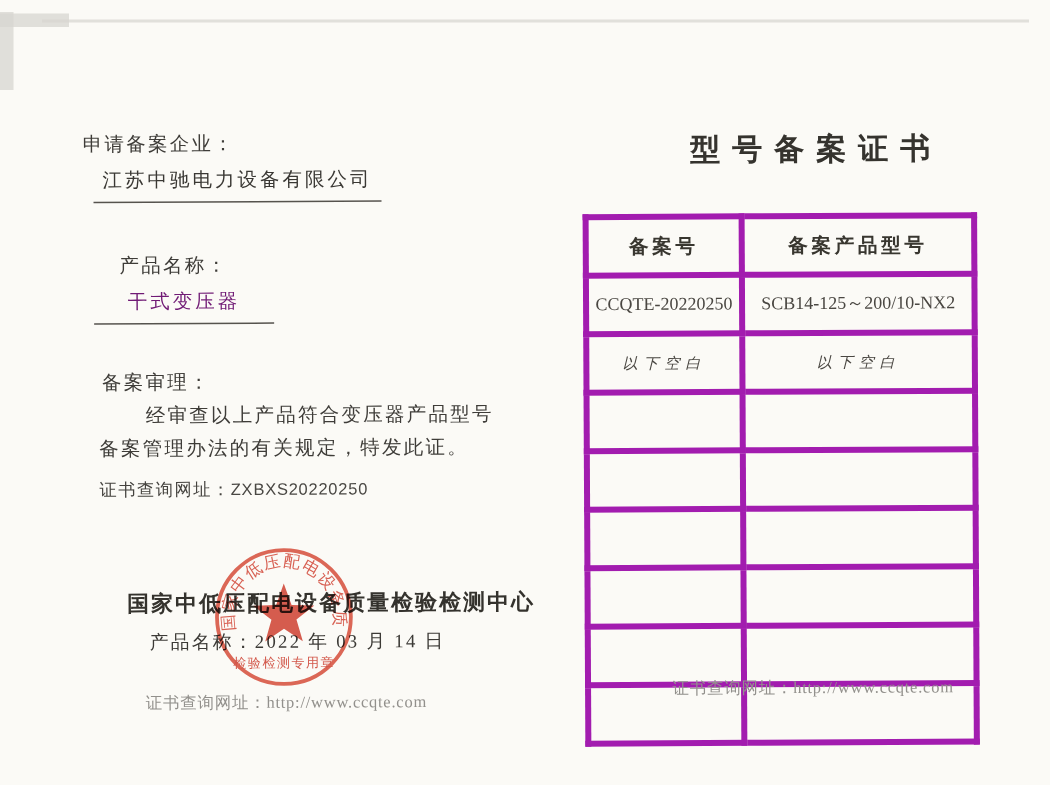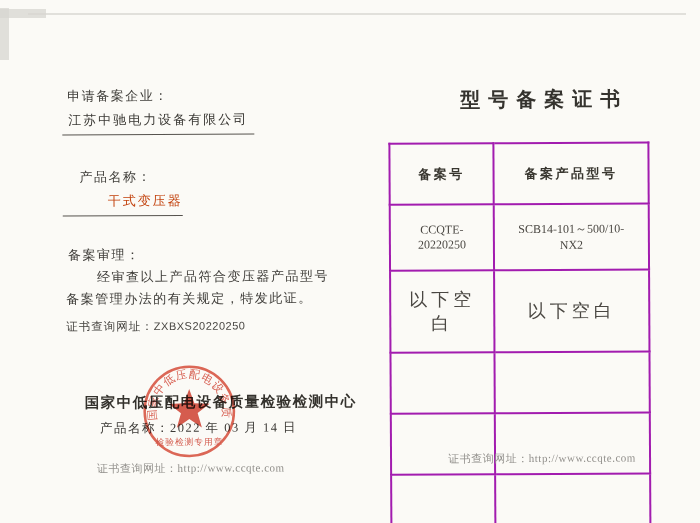--- a/index.html
+++ b/index.html
@@ -14,54 +14,54 @@
     transform:rotate(-0.3deg);transform-origin:350px 260px;}
   .abs{position:absolute;}
 
   
   .scan-line-top{left:28px;top:13px;width:658px;height:1.5px;background:#c8c5bf;opacity:.5;}
   .scan-corner-v{left:0;top:8px;width:9px;height:52px;background:#d7d5d0;opacity:.75;}
   .scan-corner-h{left:0;top:9px;width:46px;height:9px;background:#d7d5d0;opacity:.75;}
 
   
   .field-label{font-size:13px;letter-spacing:1.5px;color:#3e3c38;}
-  .lbl-applicant{left:68px;top:86px;}
+  .lbl-applicant{left:56px;top:86px;}
   .val-applicant{left:63px;top:110px;width:192px;text-align:center;
     border-bottom:1px solid #56534e;padding-bottom:5px;
     font-size:13px;letter-spacing:2px;color:#3a3834;}
   .lbl-product{left:68px;top:167px;margin-left:12px;}
-  .val-product{left:63px;top:191px;width:120px;text-align:right;
+  .val-product{left:63px;top:191px;width:120px;text-align:center;
     border-bottom:1px solid #56534e;padding-bottom:5px;
-    font-size:13px;letter-spacing:2px;color:#c2410c;}
+    font-size:13px;letter-spacing:2px;color:#701a75;}
   .lbl-review{left:68px;top:245px;}
   .review-line1{left:97px;top:267px;font-size:13px;letter-spacing:1.5px;color:#3e3c38;}
   .review-line2{left:66px;top:289px;font-size:13px;letter-spacing:1.5px;color:#3e3c38;}
   .report-line{left:66px;top:318px;font-size:11.5px;letter-spacing:1px;color:#45433f;}
   .report-line .report-no{font-family:Liberation Sans, sans-serif;
     font-size:11px;letter-spacing:.5px;color:#4a4844;}
   .authority{left:84px;top:392px;font-size:14.5px;font-weight:bold;
     letter-spacing:1.5px;color:#34322d;}
   .issue-date{left:99px;top:419px;font-size:12.5px;letter-spacing:1.5px;color:#3c3a36;}
   .url-line{font-size:11px;letter-spacing:.5px;color:#92908c;}
   .url-left{left:96px;top:460px;}
   .url-right{left:421px;top:452px;width:240px;text-align:center;}
 
   
   .cert-title{left:420px;top:87px;width:250px;text-align:center;
     font-size:20px;font-weight:bold;letter-spacing:8px;color:#35332e;}
   table.filing{position:absolute;left:389px;top:143px;width:259px;height:245px;
     border-collapse:collapse;table-layout:fixed;}
   table.filing th,table.filing td{
-    border:2px solid #a21caf;text-align:center;vertical-align:middle;
-    padding:16px;overflow:hidden;}
+    border:4px solid #a21caf;text-align:center;vertical-align:middle;
+    padding:4px;overflow:hidden;}
   table.filing th{font-size:13px;font-weight:bold;letter-spacing:2.5px;color:#38362f;height:27px;}
   table.filing td{font-size:12px;color:#4a4742;height:27px;}
   .col-no{width:104px;}
   .col-model{width:155px;}
-  tr.row-blank td{letter-spacing:4px;font-size:18px;}
+  tr.row-blank td{letter-spacing:4px;font-size:10px;font-style:italic;}
 
   
   .stamp{left:140px;top:362px;width:97px;height:97px;
     opacity:.87;mix-blend-mode:multiply;z-index:5;}
 </style>
 </head>
 <body>
 
 <div class="page">
 
@@ -116,21 +116,21 @@
         </colgroup>
       <thead>
         <tr>
           <th>备案号</th>
           <th>备案产品型号</th>
         </tr>
       </thead>
       <tbody>
         <tr>
           <td>CCQTE-20220250</td>
-          <td>SCB14-101～500/10-NX2</td>
+          <td>SCB14-125～200/10-NX2</td>
         </tr>
         <tr class="row-blank">
           <td>以下空白</td>
           <td>以下空白</td>
         </tr>
         <tr>
           <td></td>
           <td></td>
         </tr>
         <tr>

